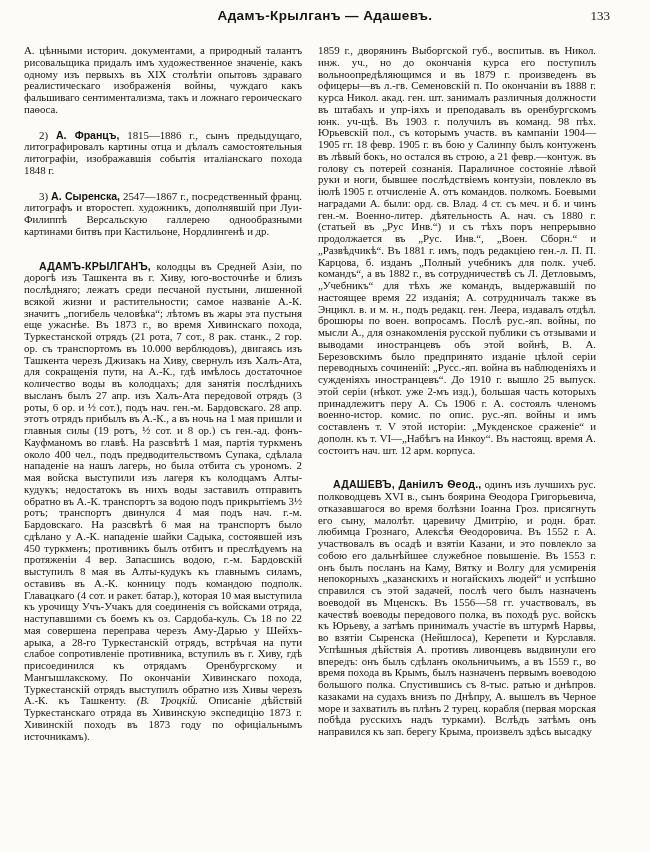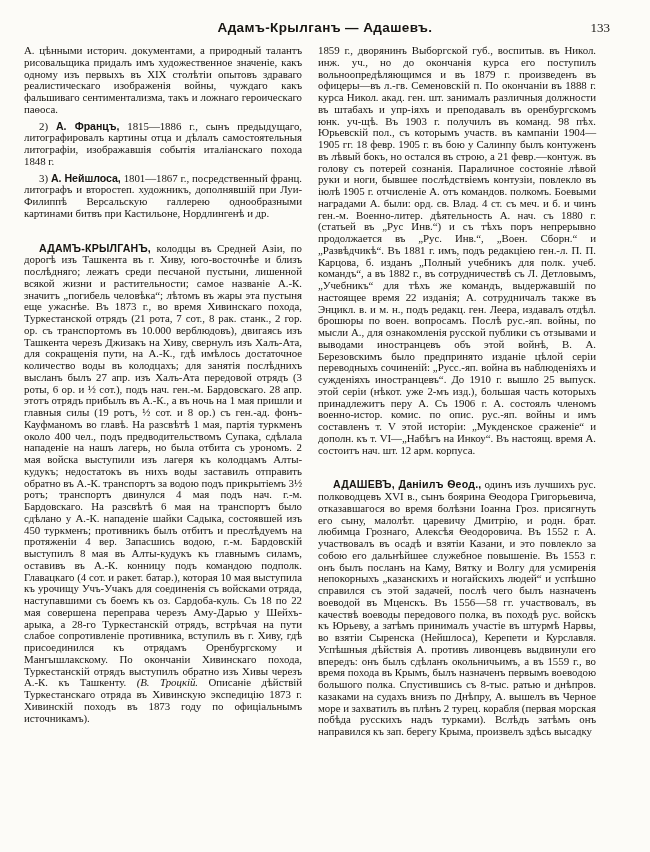--- a/index.html
+++ b/index.html
@@ -12,21 +12,21 @@
     width: 650px;
     height: 852px;
     background: #fcfbf7;
     color: #171512;
     font-family: "Liberation Serif", "DejaVu Serif", serif;
     overflow: hidden;
     box-sizing: border-box;
   }
   .running-head {
     position: absolute;
-    top: 20px;
+    top: 8px;
     left: 0;
     width: 650px;
     height: 18px;
   }
   .running-head .head-title {
     display: block;
     text-align: center;
     font-family: "Liberation Sans", "DejaVu Sans", sans-serif;
     font-weight: bold;
     font-size: 13.5px;
@@ -56,21 +56,21 @@
     line-height: 11.75px;
     letter-spacing: -0.05px;
   }
   p.para {
     margin: 0;
     text-indent: 15px;
   }
   p.para.cont {
     text-indent: 0;
   }
-  p.para.sub-gap   { margin-top: 5px; }
+  p.para.sub-gap   { margin-top: 14px; }
   p.para.entry-gap { margin-top: 23px; }
   .entry-lead {
     font-family: "Liberation Sans", "DejaVu Sans", sans-serif;
     font-weight: bold;
     font-size: 10.6px;
     letter-spacing: 0.2px;
   }
   .sub-lead {
     font-family: "Liberation Sans", "DejaVu Sans", sans-serif;
     font-weight: bold;
@@ -86,21 +86,21 @@
   <div class="running-head">
     <span class="head-title">Адамъ-Крылганъ — Адашевъ.</span>
     <span class="page-num">133</span>
   </div>
 
   <div class="columns">
 
     <div class="col">
       <p class="para cont"><span>А. цѣнными историч. документами, а природный талантъ рисовальщика придалъ имъ художественное значеніе, какъ одному изъ первыхъ въ XIX столѣтіи опытовъ здраваго реалистическаго изображенія войны, чуждаго какъ фальшиваго сентиментализма, такъ и ложнаго героическаго паѳоса.</span></p>
       <p class="para sub-gap"><span>2) </span><span class="sub-lead">А. Францъ,</span><span> 1815—1886 г., сынъ предыдущаго, литографировалъ картины отца и дѣлалъ самостоятельныя литографіи, изображавшія событія италіанскаго похода 1848 г.</span></p>
-      <p class="para sub-gap"><span>3) </span><span class="sub-lead">А. Нейшлоса,</span><span> 1801—1867 г., посредственный франц. литографъ и второстеп. художникъ, дополнявшій при Луи-Филиппѣ Версальскую галлерею однообразными картинами битвъ при Кастильоне, Нордлингенѣ и др.</span></p>
+      <p class="para sub-gap"><span>3) </span><span class="sub-lead">А. Сыренска,</span><span> 2547—1867 г., посредственный франц. литографъ и второстеп. художникъ, дополнявшій при Луи-Филиппѣ Версальскую галлерею однообразными картинами битвъ при Кастильоне, Нордлингенѣ и др.</span></p>
       <p class="para entry-gap"><span class="entry-lead">АДАМЪ-КРЫЛГАНЪ,</span><span> колодцы въ Средней Азіи, по дорогѣ изъ Ташкента въ г. Хиву, юго-восточнѣе и близъ послѣдняго; лежатъ среди песчаной пустыни, лишенной всякой жизни и растительности; самое названіе А.-К. значитъ „погибель человѣка“; лѣтомъ въ жары эта пустыня еще ужаснѣе. Въ 1873 г., во время Хивинскаго похода, Туркестанской отрядъ (21 рота, 7 сот., 8 рак. станк., 2 гор. ор. съ транспортомъ въ 10.000 верблюдовъ), двигаясь изъ Ташкента черезъ Джизакъ на Хиву, свернулъ изъ Халъ-Ата, для сокращенія пути, на А.-К., гдѣ имѣлось достаточное количество воды въ колодцахъ; для занятія послѣднихъ высланъ былъ 27 апр. изъ Халъ-Ата передовой отрядъ (3 роты, 6 ор. и ½ сот.), подъ нач. ген.-м. Бардовскаго. 28 апр. этотъ отрядъ прибылъ въ А.-К., а въ ночь на 1 мая пришли и главныя силы (19 ротъ, ½ сот. и 8 ор.) съ ген.-ад. фонъ-Кауфманомъ во главѣ. На разсвѣтѣ 1 мая, партія туркменъ около 400 чел., подъ предводительствомъ Супака, сдѣлала нападеніе на нашъ лагерь, но была отбита съ урономъ. 2 мая войска выступили изъ лагеря къ колодцамъ Алты-кудукъ; недостатокъ въ нихъ воды заставилъ отправить обратно въ А.-К. транспортъ за водою подъ прикрытіемъ 3½ ротъ; транспортъ двинулся 4 мая подъ нач. г.-м. Бардовскаго. На разсвѣтѣ 6 мая на транспортъ было сдѣлано у А.-К. нападеніе шайки Садыка, состоявшей изъ 450 туркменъ; противникъ былъ отбитъ и преслѣдуемъ на протяженіи 4 вер. Запасшись водою, г.-м. Бардовскій выступилъ 8 мая въ Алты-кудукъ къ главнымъ силамъ, оставивъ въ А.-К. конницу подъ командою подполк. Главацкаго (4 сот. и ракет. батар.), которая 10 мая выступила къ урочищу Учъ-Учакъ для соединенія съ войсками отряда, наступавшими съ боемъ къ оз. Сардоба-куль. Съ 18 по 22 мая совершена переправа черезъ Аму-Дарью у Шейхъ-арыка, а 28-го Туркестанскій отрядъ, встрѣчая на пути слабое сопротивленіе противника, вступилъ въ г. Хиву, гдѣ присоединился къ отрядамъ Оренбургскому и Мангышлакскому. По окончаніи Хивинскаго похода, Туркестанскій отрядъ выступилъ обратно изъ Хивы черезъ А.-К. къ Ташкенту. </span><span class="src-italic">(В. Троцкій.</span><span> Описаніе дѣйствій Туркестанскаго отряда въ Хивинскую экспедицію 1873 г. Хивинскій походъ въ 1873 году по офиціальнымъ источникамъ).</span></p>
     </div>
 
     <div class="col">
       <p class="para cont"><span>1859 г., дворянинъ Выборгской губ., воспитыв. въ Никол. инж. уч., но до окончанія курса его поступилъ вольноопредѣляющимся и въ 1879 г. произведенъ въ офицеры—въ л.-гв. Семеновскій п. По окончаніи въ 1888 г. курса Никол. акад. ген. шт. занималъ различныя должности въ штабахъ и упр-іяхъ и преподавалъ въ оренбургскомъ юнк. уч-щѣ. Въ 1903 г. получилъ въ команд. 98 пѣх. Юрьевскій пол., съ которымъ участв. въ кампаніи 1904—1905 гг. 18 февр. 1905 г. въ бою у Салинпу былъ контуженъ въ лѣвый бокъ, но остался въ строю, а 21 февр.—контуж. въ голову съ потерей сознанія. Параличное состояніе лѣвой руки и ноги, бывшее послѣдствіемъ контузіи, повлекло въ іюлѣ 1905 г. отчисленіе А. отъ командов. полкомъ. Боевыми наградами А. были: орд. св. Влад. 4 ст. съ меч. и б. и чинъ ген.-м. Военно-литер. дѣятельность А. нач. съ 1880 г. (статьей въ „Рус Инв.“) и съ тѣхъ поръ непрерывно продолжается въ „Рус. Инв.“, „Воен. Сборн.“ и „Развѣдчикѣ“. Въ 1881 г. имъ, подъ редакціею ген.-л. П. П. Карцова, б. изданъ „Полный учебникъ для полк. учеб. командъ“, а въ 1882 г., въ сотрудничествѣ съ Л. Детловымъ, „Учебникъ“ для тѣхъ же командъ, выдержавшій по настоящее время 22 изданія; А. сотрудничалъ также въ Энцикл. в. и м. н., подъ редакц. ген. Леера, издавалъ отдѣл. брошюры по воен. вопросамъ. Послѣ рус.-яп. войны, по мысли А., для ознакомленія русской публики съ отзывами и выводами иностранцевъ объ этой войнѣ, В. А. Березовскимъ было предпринято изданіе цѣлой серіи переводныхъ сочиненій: „Русс.-яп. война въ наблюденіяхъ и сужденіяхъ иностранцевъ“. До 1910 г. вышло 25 выпуск. этой серіи (нѣкот. уже 2-мъ изд.), большая часть которыхъ принадлежитъ перу А. Съ 1906 г. А. состоялъ членомъ военно-истор. комис. по опис. рус.-яп. войны и имъ составленъ т. V этой исторіи: „Мукденское сраженіе“ и дополн. къ т. VI—„Набѣгъ на Инкоу“. Въ настоящ. время А. состоитъ нач. шт. 12 арм. корпуса.</span></p>
       <p class="para entry-gap"><span class="entry-lead">АДАШЕВЪ, Даніилъ Ѳеод.,</span><span> одинъ изъ лучшихъ рус. полководцевъ XVI в., сынъ боярина Ѳеодора Григорьевича, отказавшагося во время болѣзни Іоанна Гроз. присягнуть его сыну, малолѣт. царевичу Дмитрію, и родн. брат. любимца Грознаго, Алексѣя Ѳеодоровича. Въ 1552 г. А. участвовалъ въ осадѣ и взятіи Казани, и это повлекло за собою его дальнѣйшее служебное повышеніе. Въ 1553 г. онъ былъ посланъ на Каму, Вятку и Волгу для усмиренія непокорныхъ „казанскихъ и ногайскихъ людей“ и успѣшно справился съ этой задачей, послѣ чего былъ назначенъ воеводой въ Мценскъ. Въ 1556—58 гг. участвовалъ, въ качествѣ воеводы передового полка, въ походѣ рус. войскъ къ Юрьеву, а затѣмъ принималъ участіе въ штурмѣ Нарвы, во взятіи Сыренска (Нейшлоса), Керепети и Курславля. Успѣшныя дѣйствія А. противъ ливонцевъ выдвинули его впередъ: онъ былъ сдѣланъ окольничьимъ, а въ 1559 г., во время похода въ Крымъ, былъ назначенъ первымъ воеводою большого полка. Спустившись съ 8-тыс. ратью и днѣпров. казаками на судахъ внизъ по Днѣпру, А. вышелъ въ Черное море и захватилъ въ плѣнъ 2 турец. корабля (первая морская побѣда русскихъ надъ турками). Вслѣдъ затѣмъ онъ направился къ зап. берегу Крыма, произвелъ здѣсь высадку</span></p>
     </div>
 
   </div>
 

